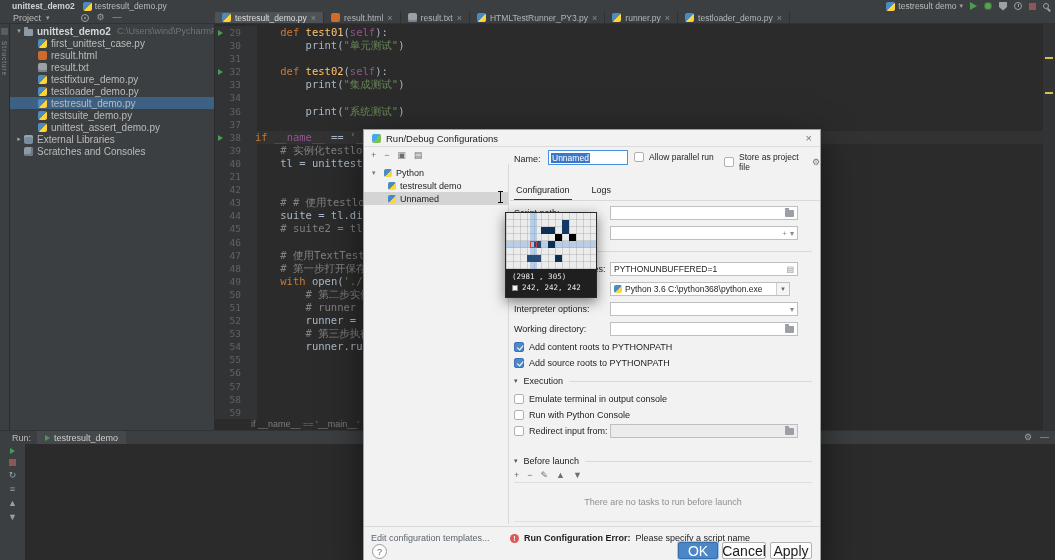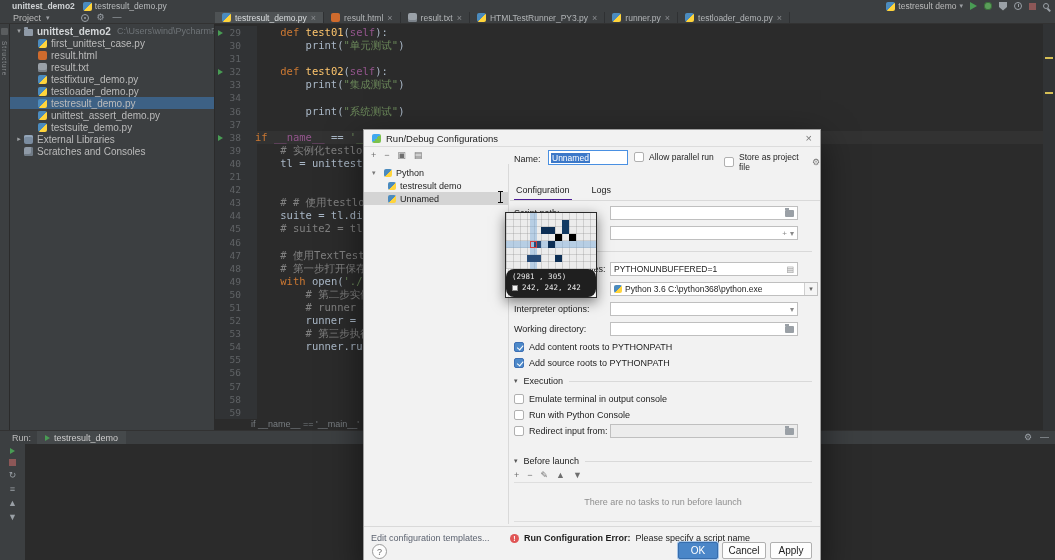--- a/index.html
+++ b/index.html
@@ -122,33 +122,33 @@
   .dsep { position:absolute; left:146px; right:0; top:70px; height:1px; background:#d9d9d9; }
   .ghead { position:absolute; left:150px; right:8px; display:flex; align-items:center; gap:6px; color:#222; }
   .ghead .line { flex:1; height:1px; background:#d9d9d9; }
   .bl-area { position:absolute; left:150px; right:8px; top:352px; height:40px; border-top:1px solid #dedede; border-bottom:1px solid #dedede; display:flex; align-items:center; justify-content:center; color:#8f8f8f; }
   .bottombar { position:absolute; left:0; right:0; top:396px; bottom:0; border-top:1px solid #d9d9d9; }
   .link { position:absolute; left:7px; top:6px; color:#5c6370; }
   .err { position:absolute; left:146px; top:6px; display:flex; align-items:center; gap:5px; }
   .err-ic { width:9px; height:9px; border-radius:50%; background:#e05555; color:#fff; font-size:7px; line-height:9px; text-align:center; font-weight:bold; flex:none; }
   .err b { font-weight:bold; }
   .help { position:absolute; left:8px; bottom:7px; width:15px; height:15px; border:1px solid #9a9a9a; border-radius:50%; color:#666; font-size:9px; display:flex; align-items:center; justify-content:center; background:#fdfdfd; }
-  .btn { position:absolute; bottom:7px; height:17px; border:1px solid #b0b0b0; background:#fdfdfd; color:#1d1d1d; font-size:10px; display:flex; align-items:center; justify-content:center; border-radius:2px; }
+  .btn { position:absolute; bottom:7px; height:17px; border:1px solid #b0b0b0; background:#fdfdfd; color:#1d1d1d; font-size:14px; display:flex; align-items:center; justify-content:center; border-radius:2px; }
   .btn.primary { background:#4a86c8; border-color:#366dad; color:#fff; box-shadow:0 0 0 1px #a8c6e8; }
 
   
   .mag { position:absolute; left:505px; top:212px; width:92px; height:86px; border:1px solid #2a2a2a; box-shadow:0 4px 12px rgba(0,0,0,.5); z-index:20; }
   .mag-grid { position:relative; height:56px; overflow:hidden;
       background: repeating-linear-gradient(0deg, rgba(130,130,130,.28) 0 1px, transparent 1px 7px),
                   repeating-linear-gradient(90deg, rgba(130,130,130,.28) 0 1px, transparent 1px 7px), #ececec; }
   .mpx { position:absolute; }
   .cross-v { position:absolute; top:0; bottom:0; left:24px; width:7px; background:rgba(120,170,220,.45); }
   .cross-h { position:absolute; left:0; right:0; top:28px; height:7px; background:rgba(120,170,220,.45); }
   .center-cell { position:absolute; left:24px; top:28px; width:7px; height:7px; border:1px solid #d04040; }
-  .mag-info { height:28px; background:#1f1f1f; color:#e8e8e8; font-size:7.5px; line-height:11px; padding:2px 6px; font-family:"DejaVu Sans Mono",monospace;border-radius:8px; }
+  .mag-info { height:28px; background:#1f1f1f; color:#e8e8e8; font-size:7.5px; line-height:11px; padding:2px 6px; font-family:"DejaVu Sans Mono",monospace; }
   .swatch { display:inline-block; width:6px; height:6px; background:#f2f2f2; border:1px solid #888; margin-right:4px; vertical-align:middle; }
 
   .ibeam { position:absolute; left:497px; top:191px; width:7px; height:12px; z-index:30; }
   .ibeam::before { content:''; position:absolute; left:3px; top:0; bottom:0; width:1px; background:#111; }
   .ibeam::after { content:''; position:absolute; left:1px; top:0; width:5px; height:1px; background:#111; box-shadow:0 11px 0 #111; }
 </style>
 </head>
 <body>
 
 <div class="app">
@@ -264,27 +264,27 @@
   </div>
         <div class="titem selected" style="padding-left: 18px;">
     <span class="chev"></span>
     <span class="ic ic-py"></span>
     <span class="lbl">testresult_demo.py</span>
     <span class="hint"></span>
   </div>
         <div class="titem" style="padding-left: 18px;">
     <span class="chev"></span>
     <span class="ic ic-py"></span>
+    <span class="lbl">testsuite_demo.py</span>
+    <span class="hint"></span>
+  </div>
+        <div class="titem" style="padding-left: 18px;">
+    <span class="chev"></span>
+    <span class="ic ic-py"></span>
     <span class="lbl">unittest_assert_demo.py</span>
-    <span class="hint"></span>
-  </div>
-        <div class="titem" style="padding-left: 18px;">
-    <span class="chev"></span>
-    <span class="ic ic-py"></span>
-    <span class="lbl">testsuite_demo.py</span>
     <span class="hint"></span>
   </div>
         <div class="titem" style="padding-left: 4px;">
     <span class="chev">▸</span>
     <span class="ic ic-lib"></span>
     <span class="lbl">External Libraries</span>
     <span class="hint"></span>
   </div>
         <div class="titem" style="padding-left: 4px;">
     <span class="chev"></span>
@@ -569,21 +569,21 @@
 
     <div class="dl" style="left:150px; top:134px">Environment variables:</div>
     <div class="dfield" style="left:246px; top:132px; width:188px">
       <span>PYTHONUNBUFFERED=1</span>
       <span class="tail">
           <span>▤</span>
         </span>
     </div>
 
     <div class="dl" style="left:150px; top:154px">Python interpreter:</div>
-    <div class="dfield" style="left:246px; top:152px; width:208px; padding-right:0">
+    <div class="dfield" style="left:246px; top:152px; width:180px; padding-right:0">
       <span class="ic ic-py" style="width:8px;height:8px"></span>
       <span style="overflow:hidden; white-space:nowrap">Python 3.6 C:\python368\python.exe</span>
       <span class="combo-arrow">▾</span>
     </div>
 
     <div class="dl" style="left:150px; top:174px">Interpreter options:</div>
     <div class="dfield" style="left:246px; top:172px; width:188px">
       <span></span>
       <span class="tail">
           <span>▾</span>

